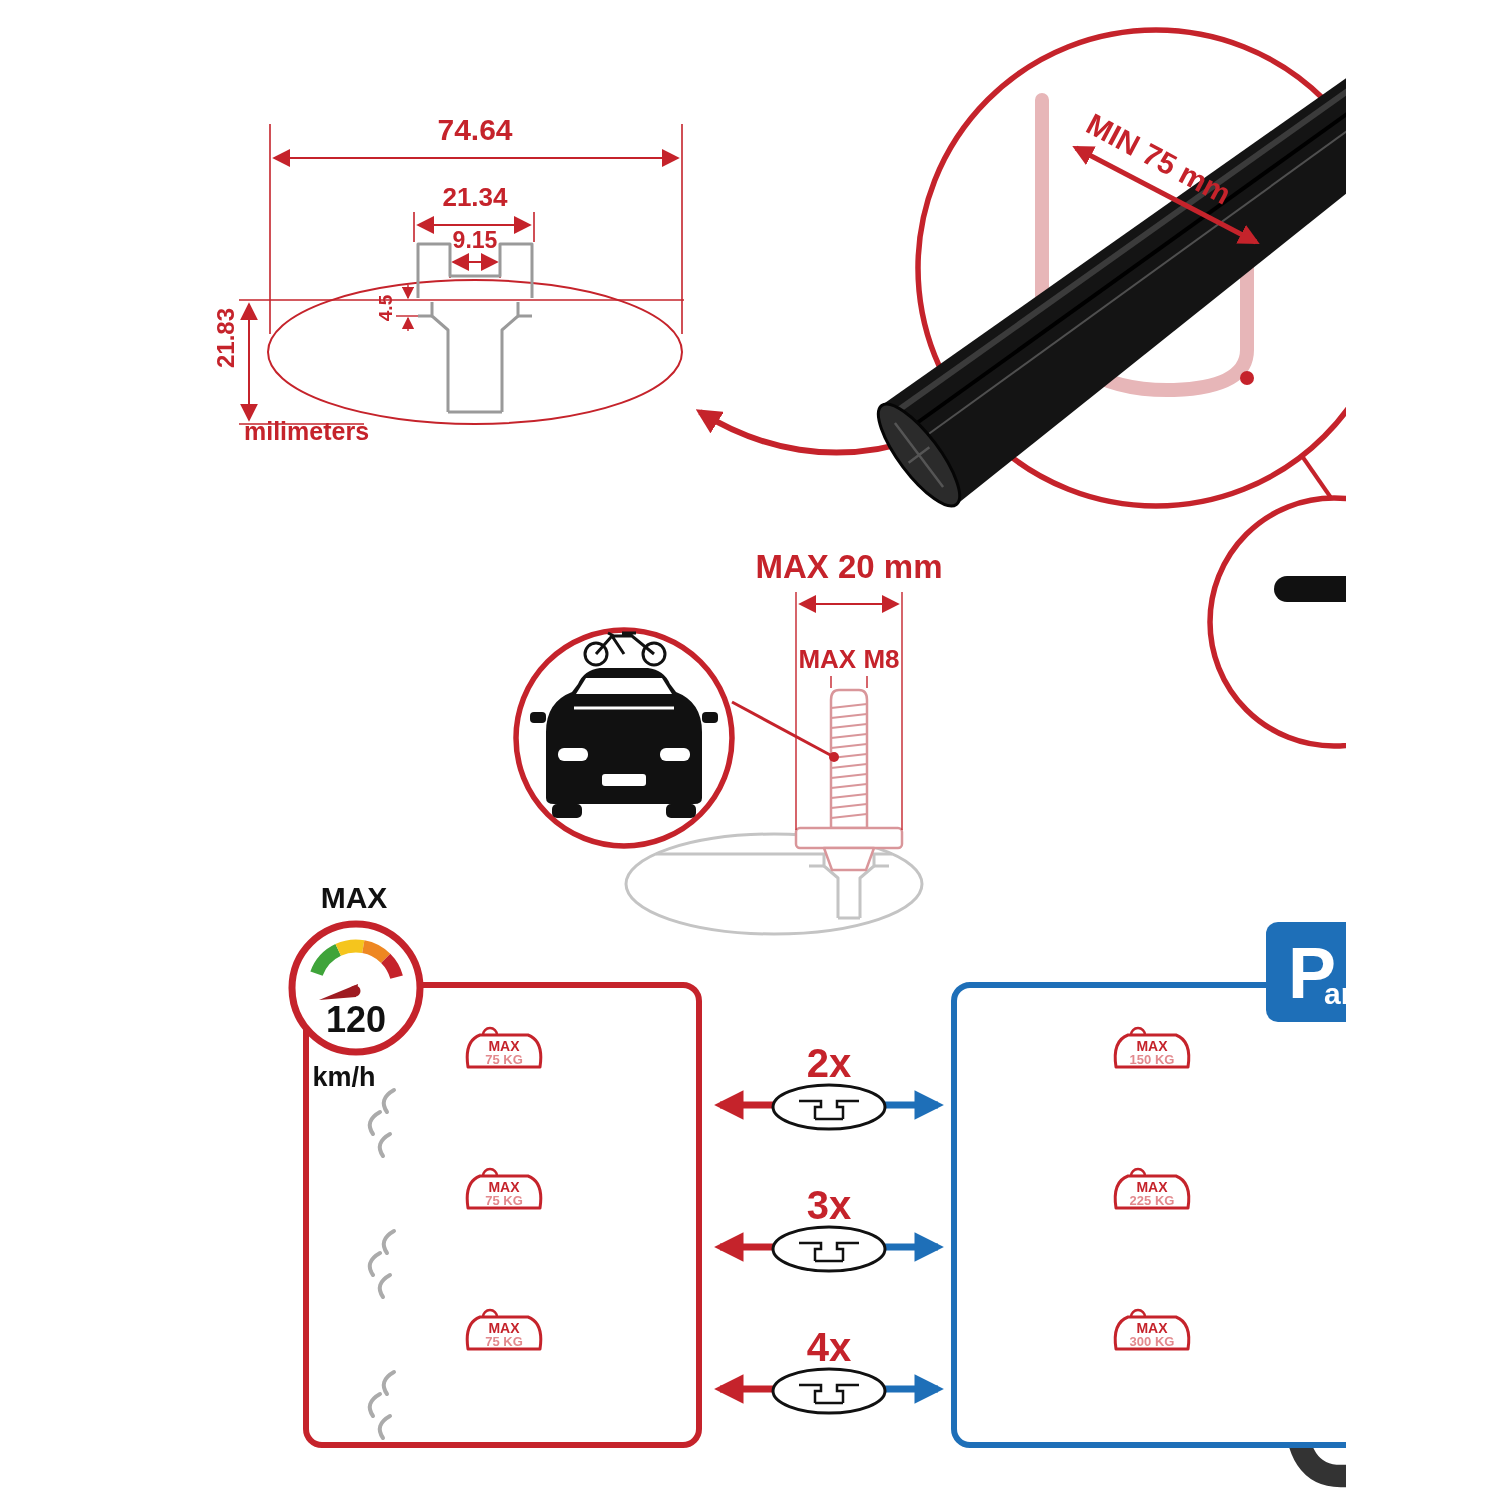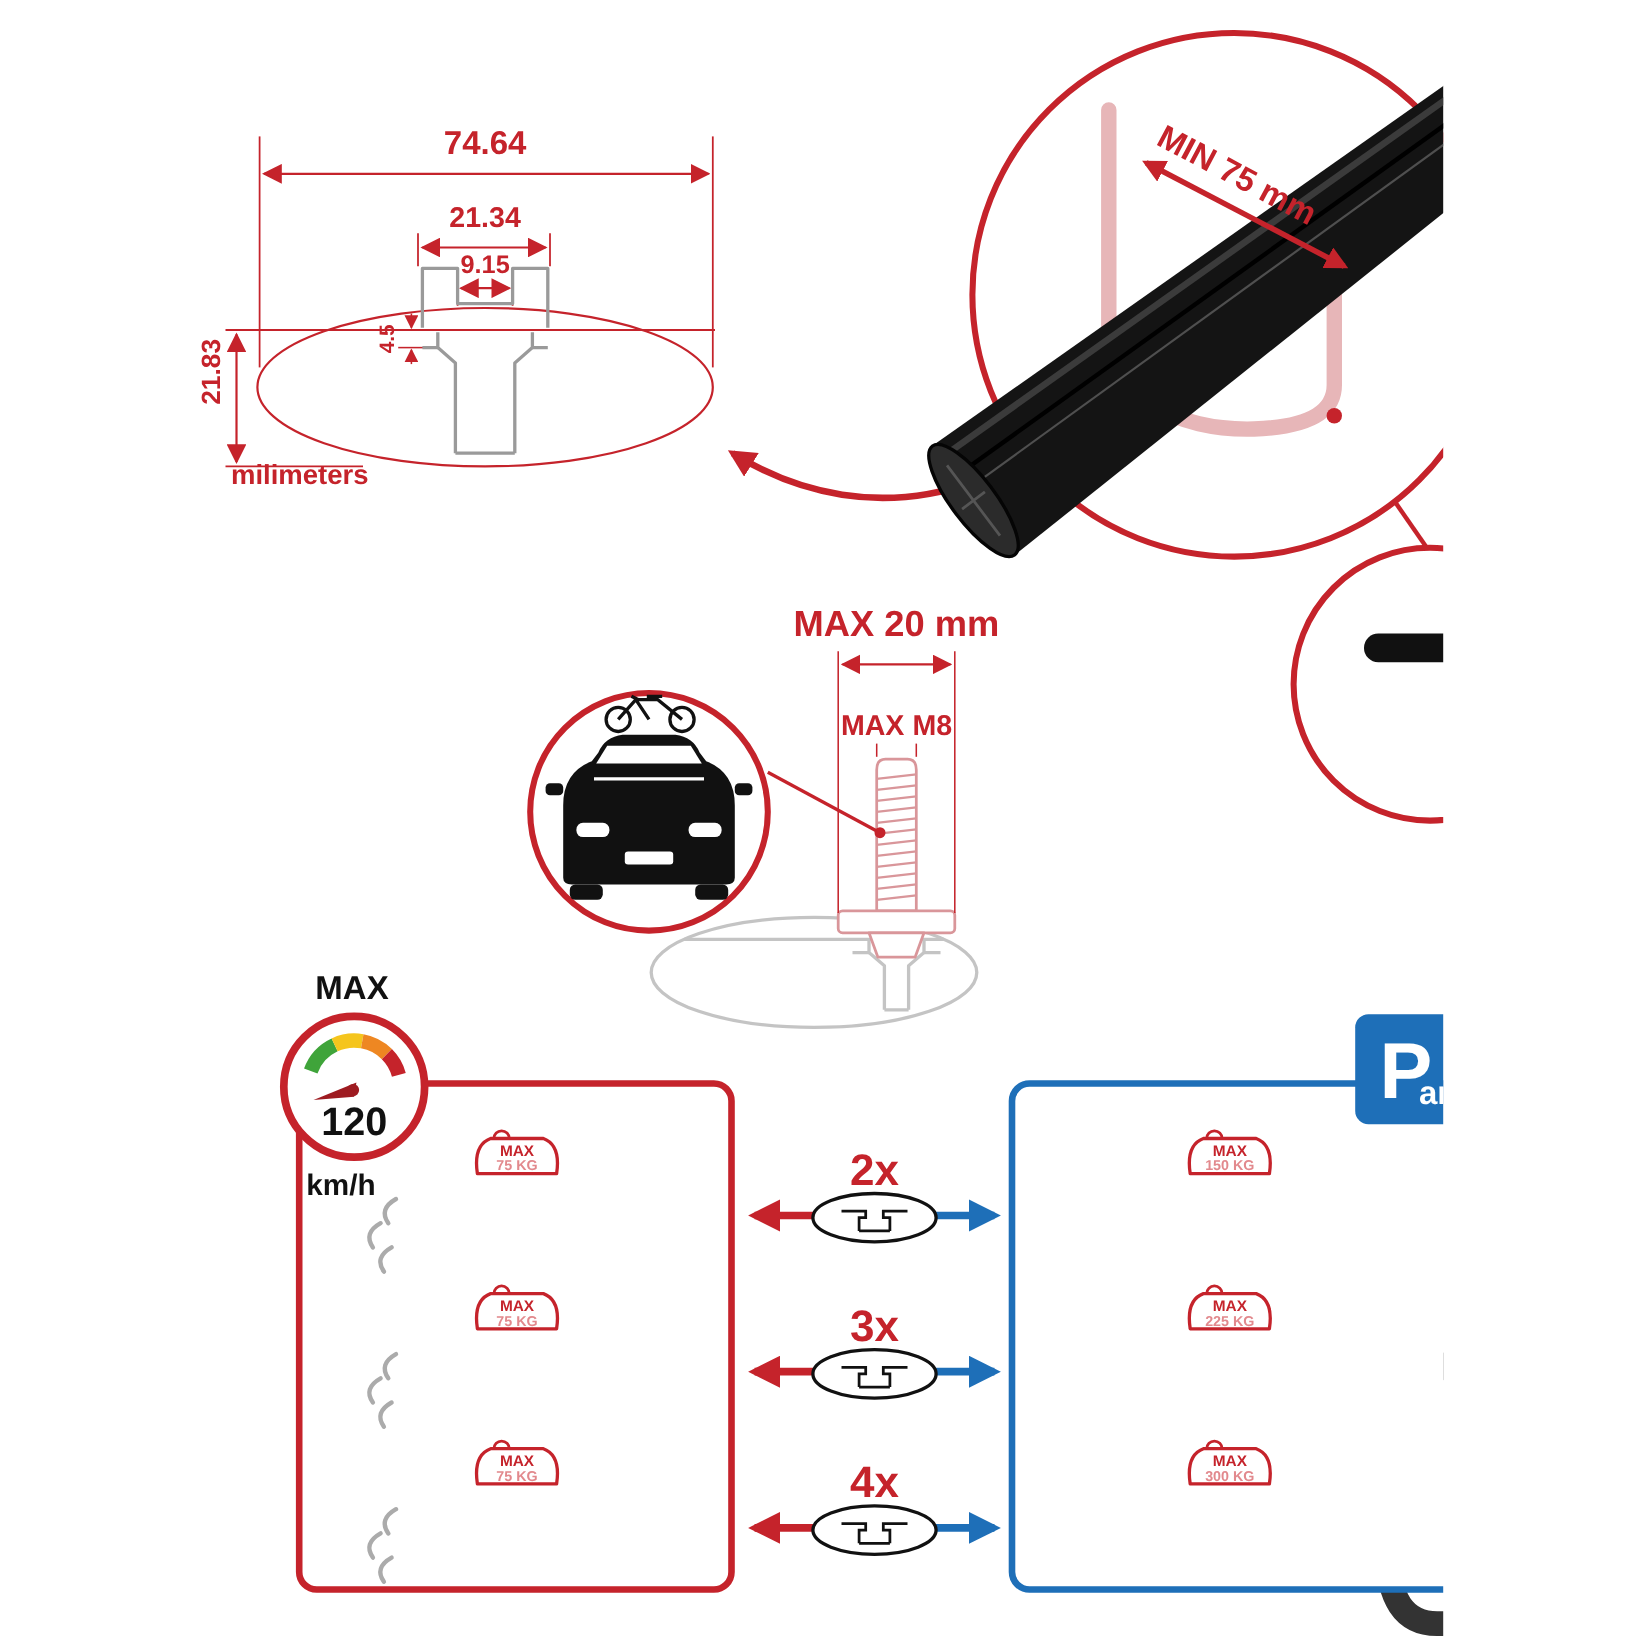--- a/index.html
+++ b/index.html
@@ -1,17 +1,17 @@
 <!DOCTYPE html>
 <html><head>
 <meta charset="utf-8">
 <style>
   html,body{margin:0;padding:0;background:#fff;}
   .canvas{position:relative;width:1312px;height:1500px;background:#fff;overflow:hidden;
-          font-family:"Liberation Sans",sans-serif;}
+          font-family:"Liberation Sans",sans-serif;margin-left:34px;}
   svg{display:block;}
   text{font-family:"Liberation Sans",sans-serif;}
   .dim-text{fill:#C5232B;font-weight:bold;}
   .dim-line{stroke:#C5232B;stroke-width:2;fill:none;}
   .dim-ext{stroke:#C5232B;stroke-width:1.6;fill:none;}
   .dim-thin{stroke:#C5232B;stroke-width:1.4;fill:none;}
   .profile{stroke:#9a9a9a;stroke-width:3;fill:none;stroke-linejoin:round;}
   .ghost-profile{stroke:#C4C4C4;stroke-width:3;fill:none;stroke-linejoin:round;}
   .red-circle{fill:#fff;stroke:#C5232B;stroke-width:5.5;}
   .red-text{fill:#C5232B;font-weight:bold;}

